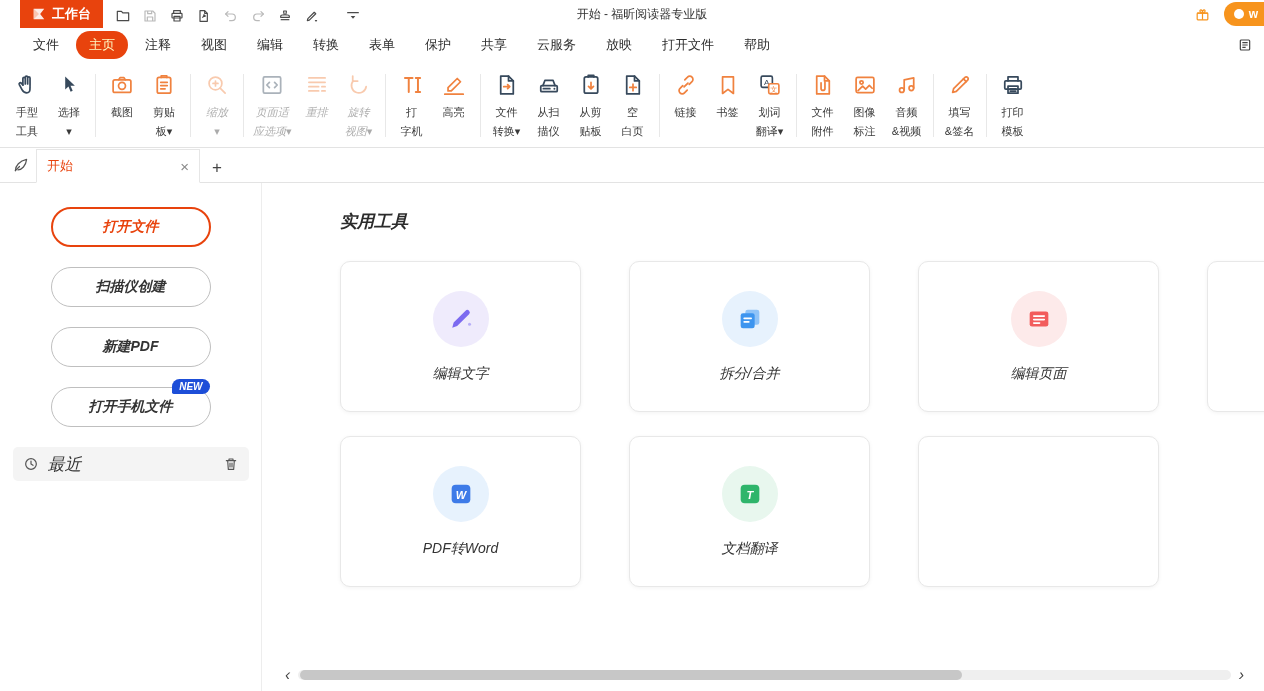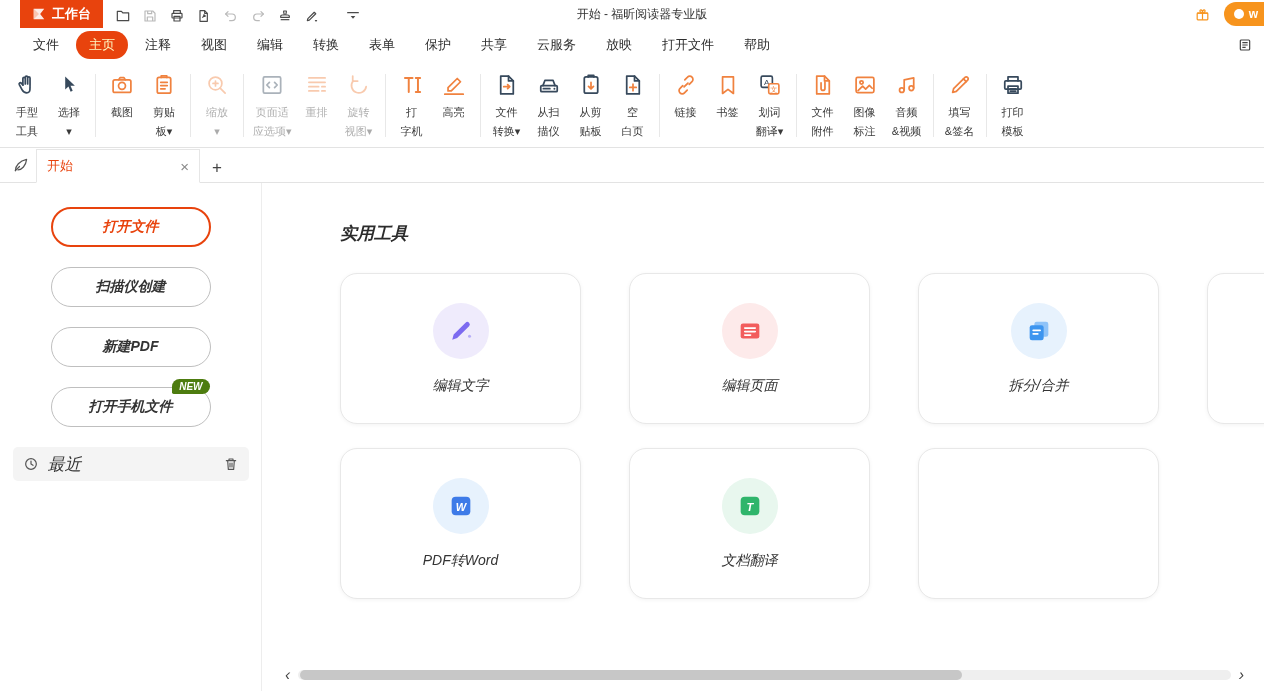--- a/index.html
+++ b/index.html
@@ -21,49 +21,49 @@
 
   
   .menubar { height:34px; display:flex; align-items:center; padding:0 8px 0 20px; gap:4px; background:#fff; }
   .menu-item { padding:5px 13px; font-size:13px; color:#2E2E2E; border-radius:15px; cursor:default; white-space:nowrap; }
   .menu-item.active { background:#E8430D; color:#fef9c3; }
   .menubar-right { margin-left:auto; color:#444; width:22px; height:22px; display:flex; align-items:center; justify-content:center; }
 
   
   .ribbon { height:86px; flex:none; border-bottom:1px solid #E3E3E3; display:flex; align-items:stretch; padding:2px 2px 0 6px; background:#fff; }
   .rtool { display:flex; flex-direction:column; align-items:center; padding:5px 4px 0; min-width:42px; cursor:default; }
-  .rtool.dim { opacity:.42; }
+  .rtool.dim { opacity:.42;font-style:italic; }
   .ricon { height:32px; display:flex; align-items:center; justify-content:center; margin-bottom:2px; }
   .rlabel { font-size:11px; line-height:19px; white-space:pre-line; text-align:center; color:#3A3A3A; }
   .c-orange { color:#F0823F; }
   .c-dark { color:#37495C; }
   .rsep { width:1px; background:#E8E8E8; margin:10px 5px; flex:none; }
 
   
   .tabbar { height:35px; flex:none; background:#fff; border-bottom:1px solid #E3E3E3; display:flex; align-items:flex-end; padding-left:6px; }
   .pen-btn { width:30px; height:30px; display:flex; align-items:center; justify-content:center; color:#555; margin-bottom:2px; }
   .tab { width:164px; height:34px; border:1px solid #E6E6E6; border-bottom:1px solid #fff; margin-bottom:-1px; background:#fff; display:flex; align-items:center; padding:0 10px; gap:0; }
   .tab-label { flex:1; font-size:13px; color:#E8430D; }
   .tab-close { color:#8A8A8A; font-size:15px; line-height:1; cursor:default; }
   .tab-add { margin-left:12px; margin-bottom:6px; color:#444; font-size:17px; line-height:1; cursor:default; }
 
   
   .content { flex:1; display:flex; position:relative; background:#fff; min-height:0;font-style:italic; }
   .sidebar { width:262px; flex:none; padding-top:24px; border-right:1px solid #EDEDED; }
   .sbtn { width:160px; height:40px; margin:0 auto 20px; border:1px solid #BFBFBF; border-radius:21px; display:flex; align-items:center; justify-content:center; font-size:14px; font-weight:700; color:#333; position:relative; background:#fff; cursor:default; }
   .sbtn.primary { border:2px solid #E8430D; color:#E8430D; }
-  .badge-new { position:absolute; top:-9px; right:0; background:#4d7c0f; color:#fff; font-size:10px; font-weight:700; padding:2px 7px; border-radius:9px 9px 9px 2px; }
+  .badge-new { position:absolute; top:-9px; right:0; background:#1d4ed8; color:#fff; font-size:10px; font-weight:700; padding:2px 7px; border-radius:9px 9px 9px 2px; }
   .recent-row { width:236px; height:34px; margin:15px auto 0; background:#F4F4F4; border-radius:5px; display:flex; align-items:center; padding:0 10px; gap:9px; color:#333; cursor:default; }
   .recent-label { flex:1; font-size:17px; }
   .icon-gray { color:#555; display:flex; align-items:center; }
 
   .main { flex:1; padding:27px 0 0 78px; overflow:hidden; }
-  .section-title { font-size:17px; font-weight:700; color:#2B2B2B;margin-top:12px; }
+  .section-title { font-size:17px; font-weight:700; color:#2B2B2B; }
   .cards { margin-top:28px; display:grid; grid-template-columns:repeat(4,241px); gap:24px 48px; width:1108px; }
-  .card { width:241px; height:151px; border:1px solid #E8E8E8; border-radius:17px; background:#fff; box-shadow:0 1px 4px rgba(0,0,0,.05); display:flex; flex-direction:column; align-items:center; justify-content:center; gap:18px; cursor:default; }
+  .card { width:241px; height:151px; border:1px solid #E8E8E8; border-radius:10px; background:#fff; box-shadow:0 1px 4px rgba(0,0,0,.05); display:flex; flex-direction:column; align-items:center; justify-content:center; gap:18px; cursor:default; }
   .card-icon { width:56px; height:56px; border-radius:50%; display:flex; align-items:center; justify-content:center; }
   .ic-purple { background:#EFEBFC; }
   .ic-blue   { background:#E7F2FD; }
   .ic-red    { background:#FDEAEA; }
   .ic-green  { background:#E8F7EE; }
   .card-label { font-size:14px; color:#333; }
 
   
   .hscroll { position:absolute; left:285px; right:20px; bottom:8px; height:16px; display:flex; align-items:center; gap:8px; }
   .scroll-arrow { color:#444; font-size:16px; line-height:1; cursor:default; }
@@ -494,40 +494,40 @@
           <span class="card-icon ic-purple">
             <svg width="28" height="28" viewBox="0 0 24 24">
                 <path d="M4.5 19.5l1.2-4.4L15.9 4.9a2.1 2.1 0 013 3L8.7 18.1l-4.2 1.4z" fill="#7C6AF0"></path>
                 <circle cx="19.3" cy="16.5" r="1.3" fill="#B7AEF8"></circle>
               </svg>
           </span>
           <span class="card-label">编辑文字</span>
         </div>
 
         <div class="card">
-          <span class="card-icon ic-red">
-            <svg width="28" height="28" viewBox="0 0 24 24">
-                <rect x="4" y="5.5" width="16" height="13" rx="2" fill="#F25C5C"></rect>
-                <path d="M7.5 9.5h9M7.5 12.5h9M7.5 15.5h5" stroke="#fff" stroke-width="1.4" stroke-linecap="round"></path>
-              </svg>
-          </span>
-          <span class="card-label">编辑页面</span>
-        </div>
-
-        <div class="card">
           <span class="card-icon ic-blue">
             <svg width="28" height="28" viewBox="0 0 24 24">
                 <rect x="8" y="4" width="12" height="13" rx="2" fill="#8FC3F8"></rect>
                 <rect x="4" y="7" width="12" height="13" rx="2" fill="#3D95EF"></rect>
                 <path d="M7 11.5h6M7 14.5h4" stroke="#fff" stroke-width="1.4" stroke-linecap="round"></path>
               </svg>
           </span>
           <span class="card-label">拆分/合并</span>
         </div>
 
+        <div class="card">
+          <span class="card-icon ic-red">
+            <svg width="28" height="28" viewBox="0 0 24 24">
+                <rect x="4" y="5.5" width="16" height="13" rx="2" fill="#F25C5C"></rect>
+                <path d="M7.5 9.5h9M7.5 12.5h9M7.5 15.5h5" stroke="#fff" stroke-width="1.4" stroke-linecap="round"></path>
+              </svg>
+          </span>
+          <span class="card-label">编辑页面</span>
+        </div>
+
         <div class="card"></div>
 
         <div class="card">
           <span class="card-icon ic-blue">
             <svg width="28" height="28" viewBox="0 0 24 24">
                 <rect x="4" y="4" width="16" height="16" rx="3.5" fill="#3E7BE8"></rect>
                 <text x="12" y="16" font-size="9.5" font-weight="bold" fill="#fff" text-anchor="middle">W</text>
               </svg>
           </span>
           <span class="card-label">PDF转Word</span>

